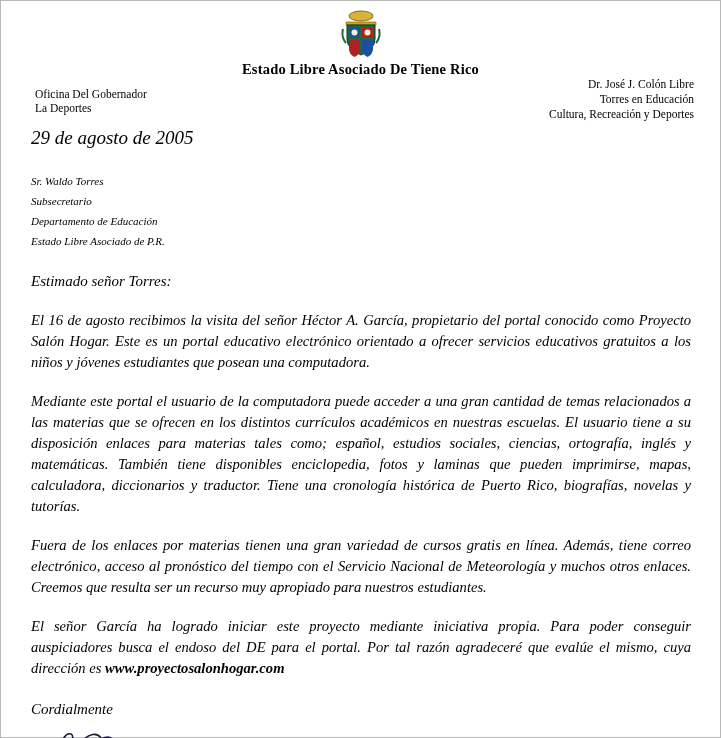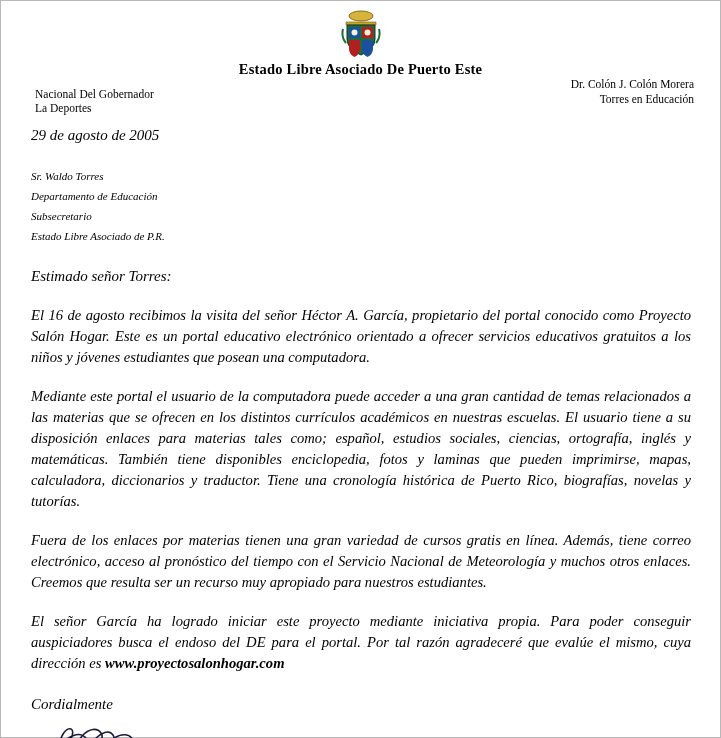--- a/index.html
+++ b/index.html
@@ -65,21 +65,21 @@
 
   .body-area {
     position: absolute;
     top: 126px;
     left: 30px;
     width: 660px;
   }
 
   .date {
     font-style: italic;
-    font-size: 15px;
+    font-size: 19px;
     margin: 0 0 22px 0;
   }
   .addressee {
     font-style: italic;
     font-size: 11px;
     line-height: 20px;
     margin: 0 0 22px 0;
   }
   .salutation {
     font-style: italic;
@@ -121,40 +121,41 @@
       <path d="M22 18 h11 v11 h-11 z" fill="#b02020"></path>
       <path d="M9 31 h11 v9 q0 5 -5.5 8 q-5.5 -3 -5.5 -8 z" fill="#b02020"></path>
       <path d="M22 31 h11 v9 q0 5 -5.5 8 q-5.5 -3 -5.5 -8 z" fill="#1b4fa0"></path>
       <circle cx="14.5" cy="23.5" r="3" fill="#f2f2d8"></circle>
       <circle cx="27.5" cy="23.5" r="3" fill="#f2f2d8"></circle>
       <path d="M3 20 q-2 8 3 14" stroke="#1f6b3a" stroke-width="2" fill="none"></path>
       <path d="M39 20 q2 8 -3 14" stroke="#1f6b3a" stroke-width="2" fill="none"></path>
     </svg>
   </div>
 
-  <div class="org-title">Estado Libre Asociado De Puerto Este</div>
+  <div class="org-title">Estado Libre Asociado De Tiene Rico</div>
 
   <div class="header-left">
-    <div>Nacional Del Gobernador</div>
+    <div>Oficina Del Gobernador</div>
     <div>La Deportes</div>
   </div>
 
   <div class="header-right">
-    <div>Dr. Colón J. Colón Morera</div>
+    <div>Dr. José J. Colón Libre</div>
     <div>Torres en Educación</div>
+    <div>Cultura, Recreación y Deportes</div>
   </div>
 
   <div class="body-area">
 
     <p class="date">29 de agosto de 2005</p>
 
     <div class="addressee">
       <div>Sr. Waldo Torres</div>
+      <div>Subsecretario</div>
       <div>Departamento de Educación</div>
-      <div>Subsecretario</div>
       <div>Estado Libre Asociado de P.R.</div>
     </div>
 
     <p class="salutation">Estimado señor Torres:</p>
 
     <p class="para">El 16 de agosto recibimos la visita del señor Héctor A. García, propietario del portal conocido como Proyecto Salón Hogar. Este es un portal educativo electrónico orientado a ofrecer servicios educativos gratuitos a los niños y jóvenes estudiantes que posean una computadora.</p>
     <p class="para">Mediante este portal el usuario de la computadora puede acceder a una gran cantidad de temas relacionados a las materias que se ofrecen en los distintos currículos académicos en nuestras escuelas. El usuario tiene a su disposición enlaces para materias tales como; español, estudios sociales, ciencias, ortografía, inglés y matemáticas. También tiene disponibles enciclopedia, fotos y laminas que pueden imprimirse, mapas, calculadora, diccionarios y traductor. Tiene una cronología histórica de Puerto Rico, biografías, novelas y tutorías.</p>
     <p class="para">Fuera de los enlaces por materias tienen una gran variedad de cursos gratis en línea. Además, tiene correo electrónico, acceso al pronóstico del tiempo con el Servicio Nacional de Meteorología y muchos otros enlaces. Creemos que resulta ser un recurso muy apropiado para nuestros estudiantes.</p>
 
     <p class="para"><span>El señor García ha logrado iniciar este proyecto mediante iniciativa propia. Para poder conseguir auspiciadores busca el endoso del DE para el portal. Por tal razón agradeceré que evalúe el mismo, cuya dirección es </span><span class="url">www.proyectosalonhogar.com</span></p>

